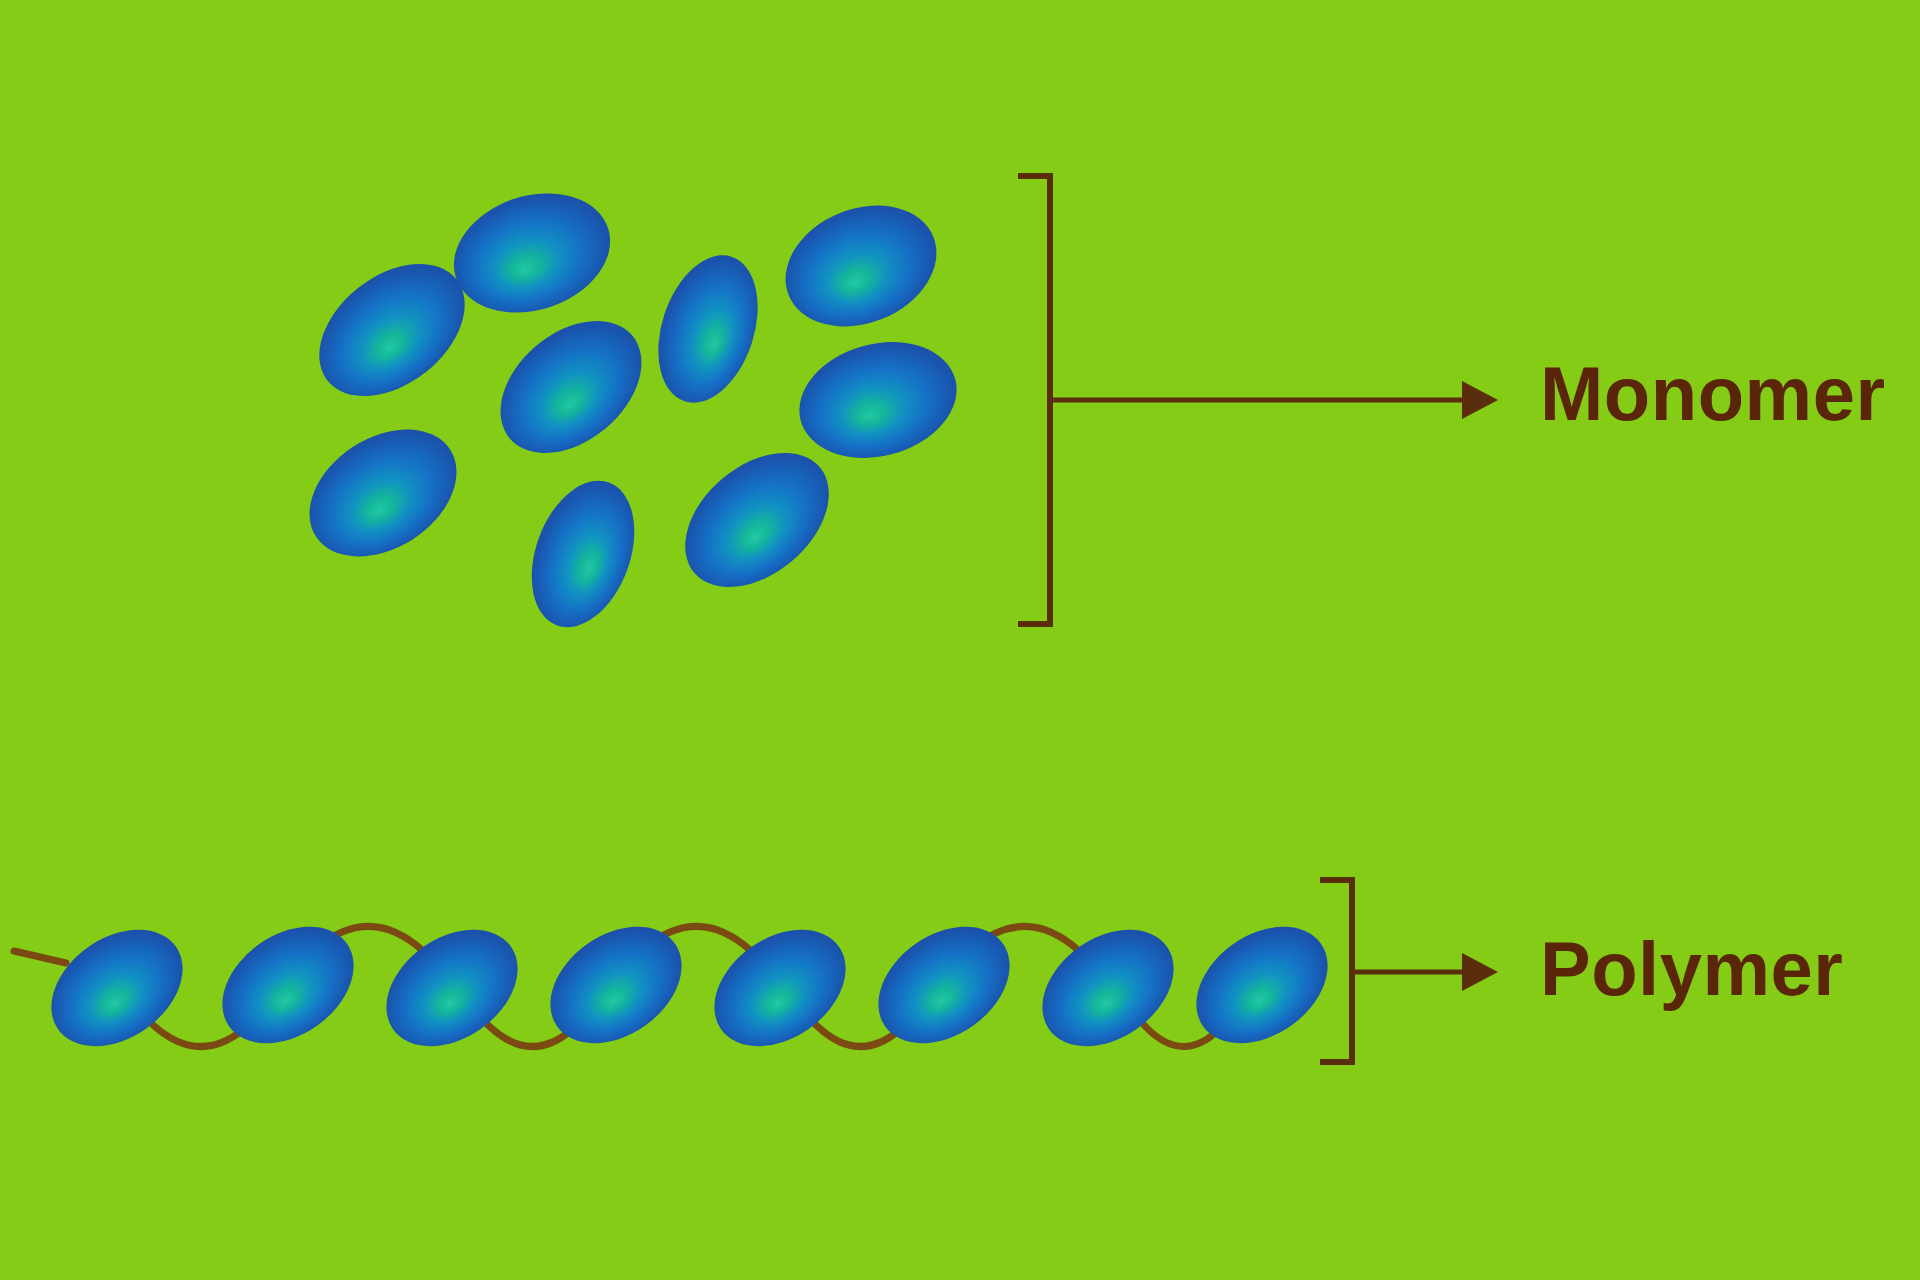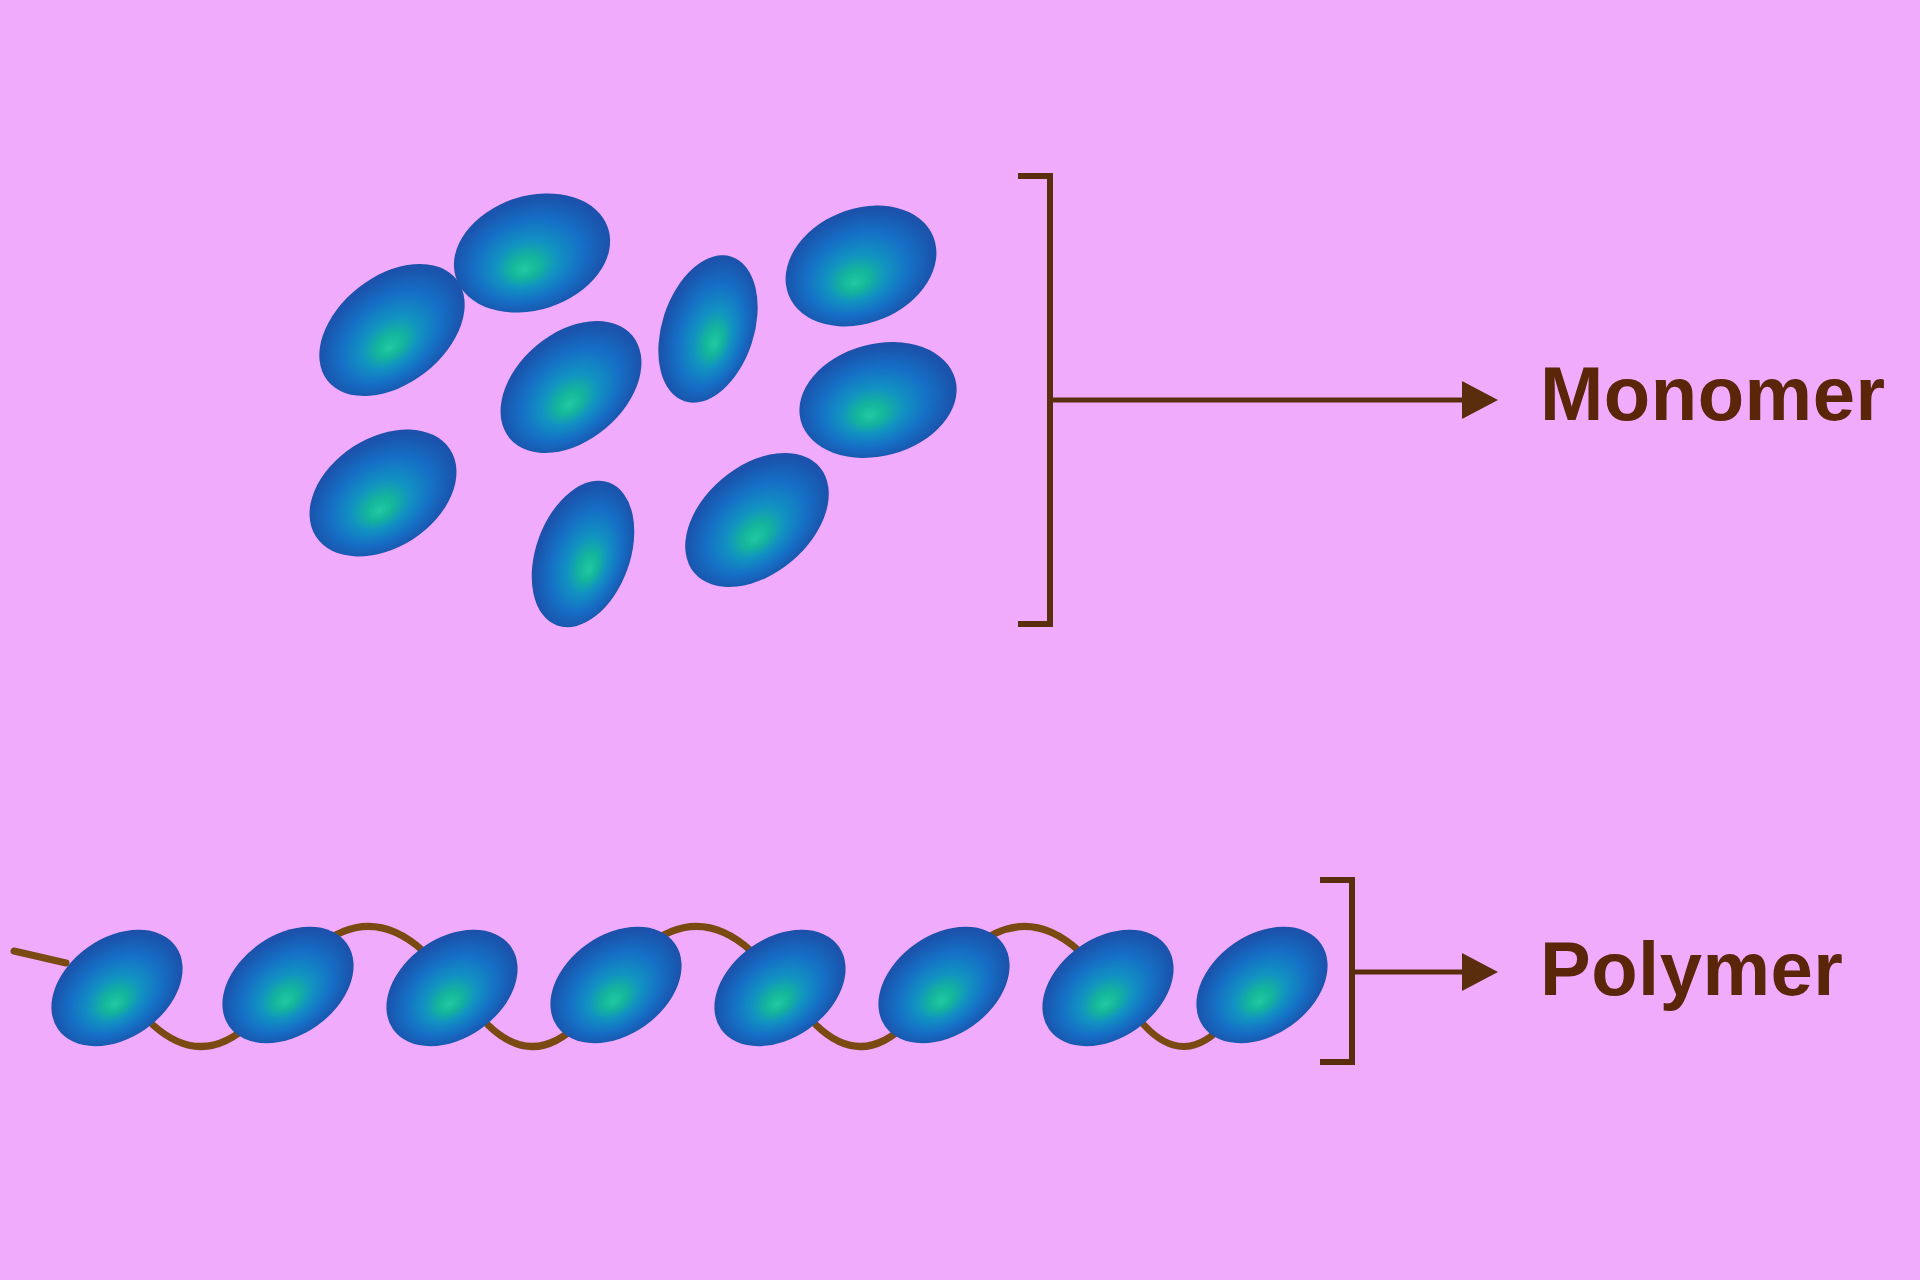--- a/index.html
+++ b/index.html
@@ -8,21 +8,21 @@
     padding: 0;
     background: #ffffff;
   }
   body {
     font-family: "Liberation Sans", sans-serif;
   }
   #stage {
     position: relative;
     width: 1920px;
     height: 1280px;
-    background: #f0abfc;
+    background: #84cc16;
     overflow: hidden;
   }
   #diagram-svg {
     position: absolute;
     left: 0;
     top: 0;
     width: 1920px;
     height: 1280px;
     display: block;
   }

